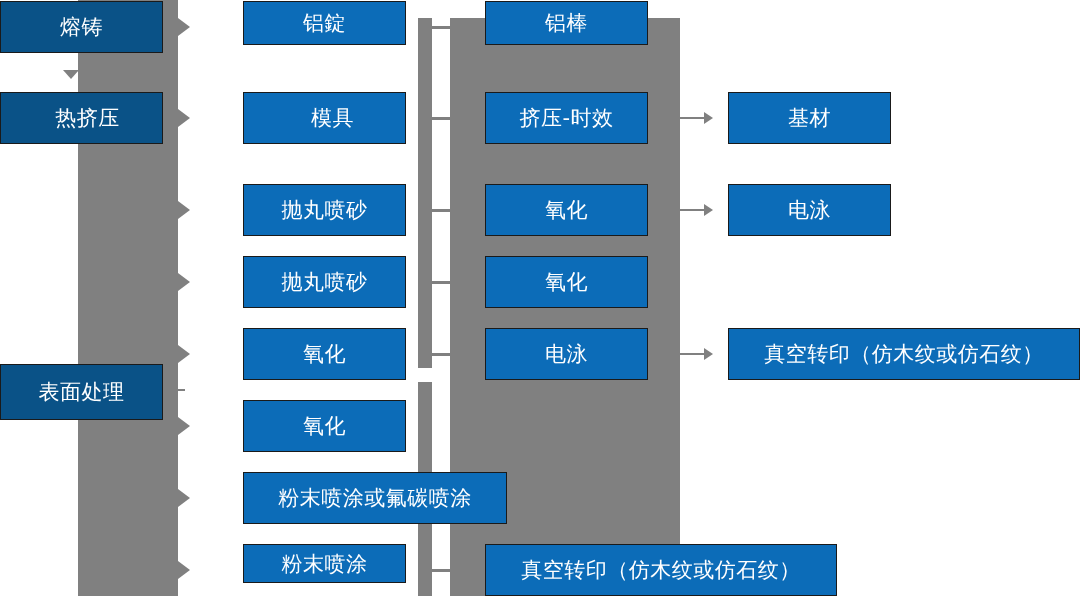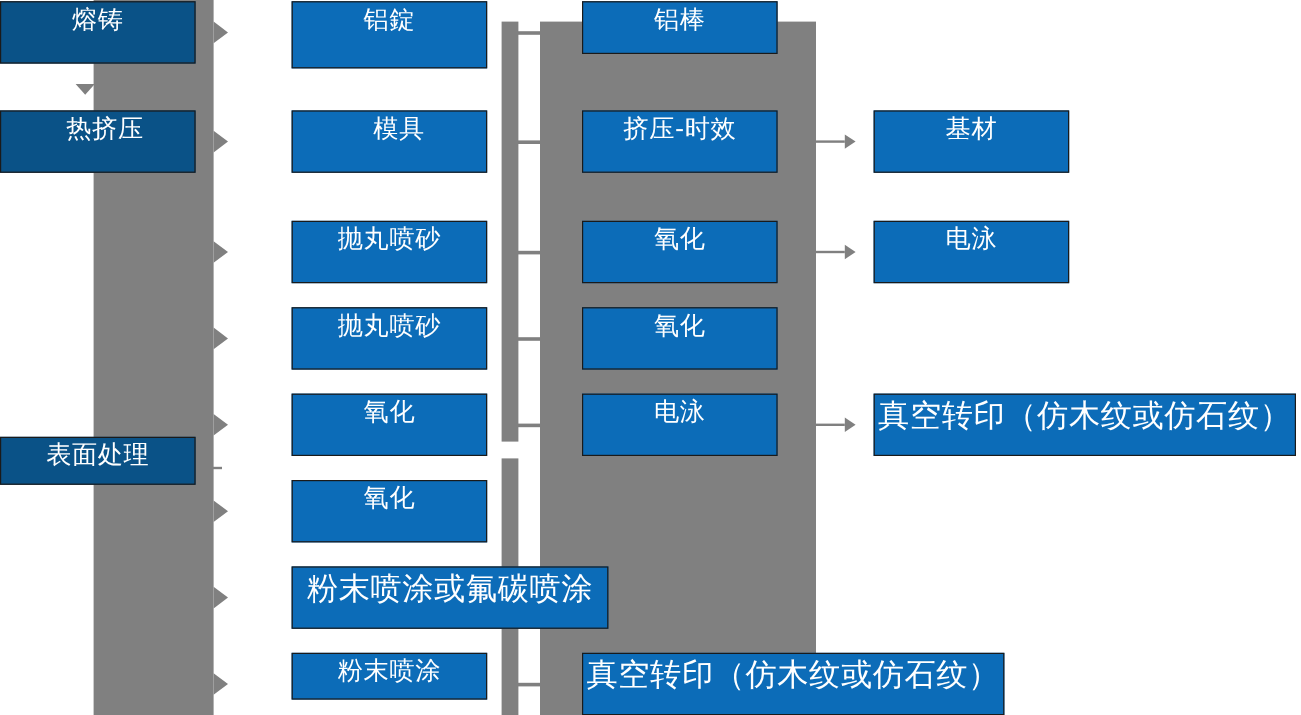--- a/index.html
+++ b/index.html
@@ -56,21 +56,21 @@
     border-left: 8px solid transparent;
     border-right: 8px solid transparent;
     border-top: 9px solid #808080;
   }
 
   
   .box {
     position: absolute;
     box-sizing: border-box;
     display: flex;
-    align-items: flex-start;
+    align-items: center;
     justify-content: center;
     color: #ffffff;
     border: 1px solid #1a1a1a;
     white-space: nowrap;
     letter-spacing: 0.5px;
   }
   .box::after {
     content: "";
     position: absolute;
     left: 4px;
@@ -82,21 +82,21 @@
   }
   .box.dark {
     background: #0A5287;
     font-size: 21px;
   }
   .box.mid {
     background: #0C6CB8;
     font-size: 21px;
   }
   .box.wide {
-    font-size: 26px;
+    font-size: 21px;
   }
 </style>
 </head>
 <body>
 
 <div id="canvas">
 
   <div class="band" style="left:78px; top:0px; width:100px; height:596px;"></div>
   <div class="down-arrow" style="left:63px; top:70px;"></div>
 
@@ -133,25 +133,25 @@
   <div class="small-arrow" style="left:704px; top:348px;"></div>
 
   <div class="box dark" style="left:0px; top:1px; width:163px; height:52px;">
     <span>熔铸</span>
   </div>
 
   <div class="box dark" style="left:0px; top:92px; width:163px; height:52px;padding-left:12px;">
     <span>热挤压</span>
   </div>
 
-  <div class="box dark" style="left:0px; top:364px; width:163px; height:40px;">
+  <div class="box dark" style="left:0px; top:364px; width:163px; height:56px;">
     <span>表面处理</span>
   </div>
 
-  <div class="box mid" style="left:243px; top:1px; width:163px; height:56px;">
+  <div class="box mid" style="left:243px; top:1px; width:163px; height:44px;">
     <span>铝錠</span>
   </div>
 
   <div class="box mid" style="left:243px; top:92px; width:163px; height:52px;padding-left:16px;">
     <span>模具</span>
   </div>
 
   <div class="box mid" style="left:243px; top:184px; width:163px; height:52px;">
     <span>抛丸喷砂</span>
   </div>

